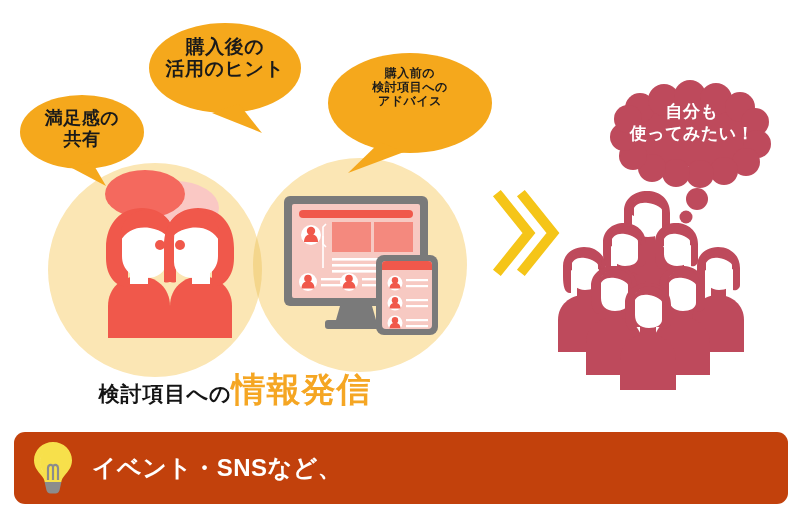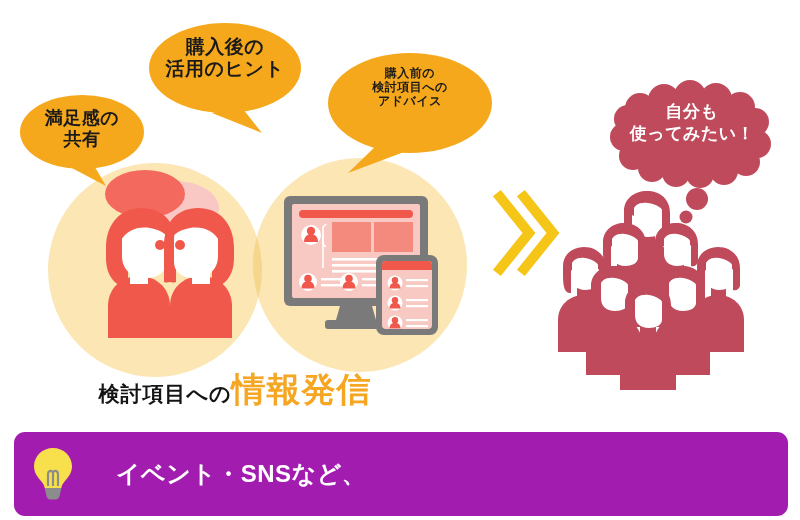--- a/index.html
+++ b/index.html
@@ -61,27 +61,26 @@
     line-height: 1;
     white-space: nowrap;
   }
   #caption .cap-dark { color: #141414; letter-spacing: 1px; }
   #caption .cap-accent { color: #F5A623; font-size: 34px; letter-spacing: 1px; }
 
   
   #banner {
     position: absolute;
     left: 14px; top: 432px;
-    width: 774px; height: 84px;
-    background: #a21caf;
+    width: 774px; height: 72px;
+    background: #c2410c;
     border-radius: 11px;
     box-sizing: border-box;
     display: flex;
     align-items: center;
-    gap: 24px;
   }
   #banner-bulb {
     width: 78px;
     display: flex;
     justify-content: center;
     align-items: center;
     flex: 0 0 auto;
   }
   #banner-text {
     font-size: 24px;

